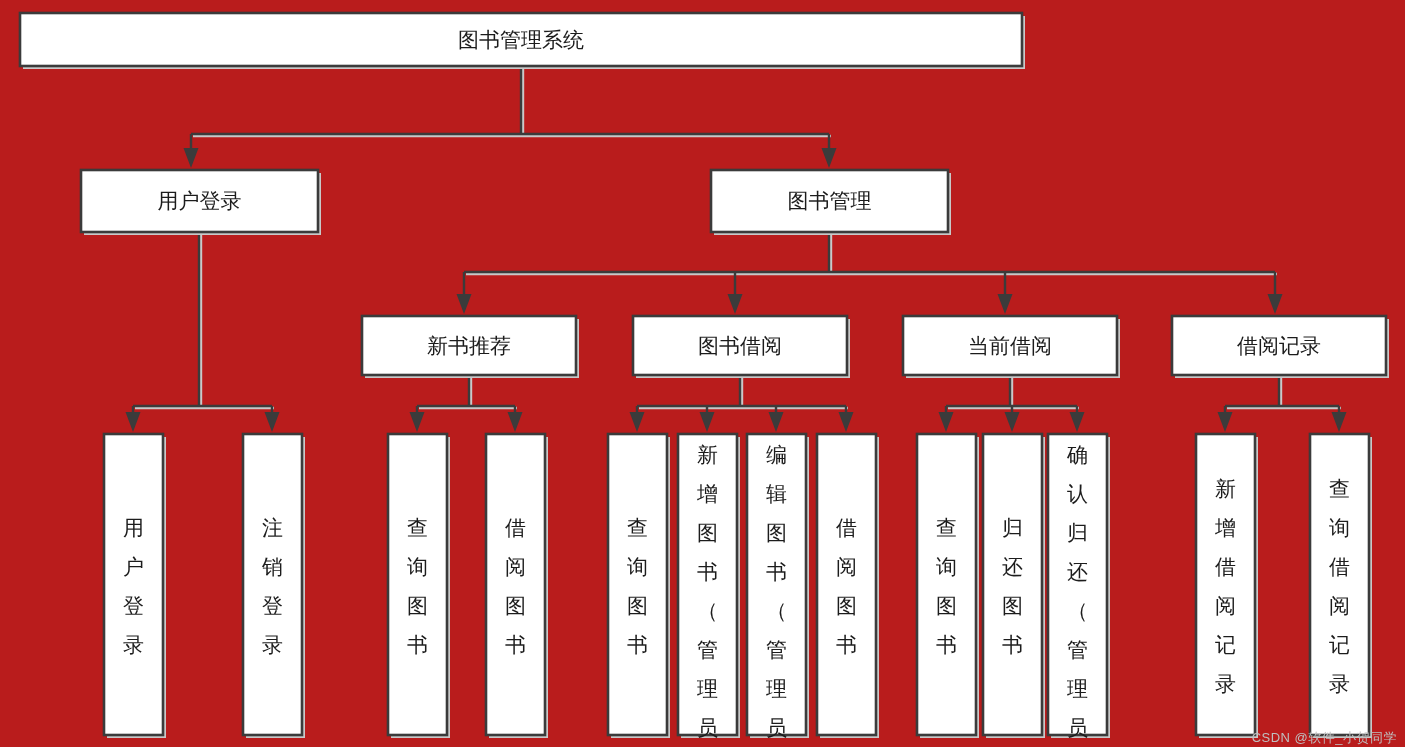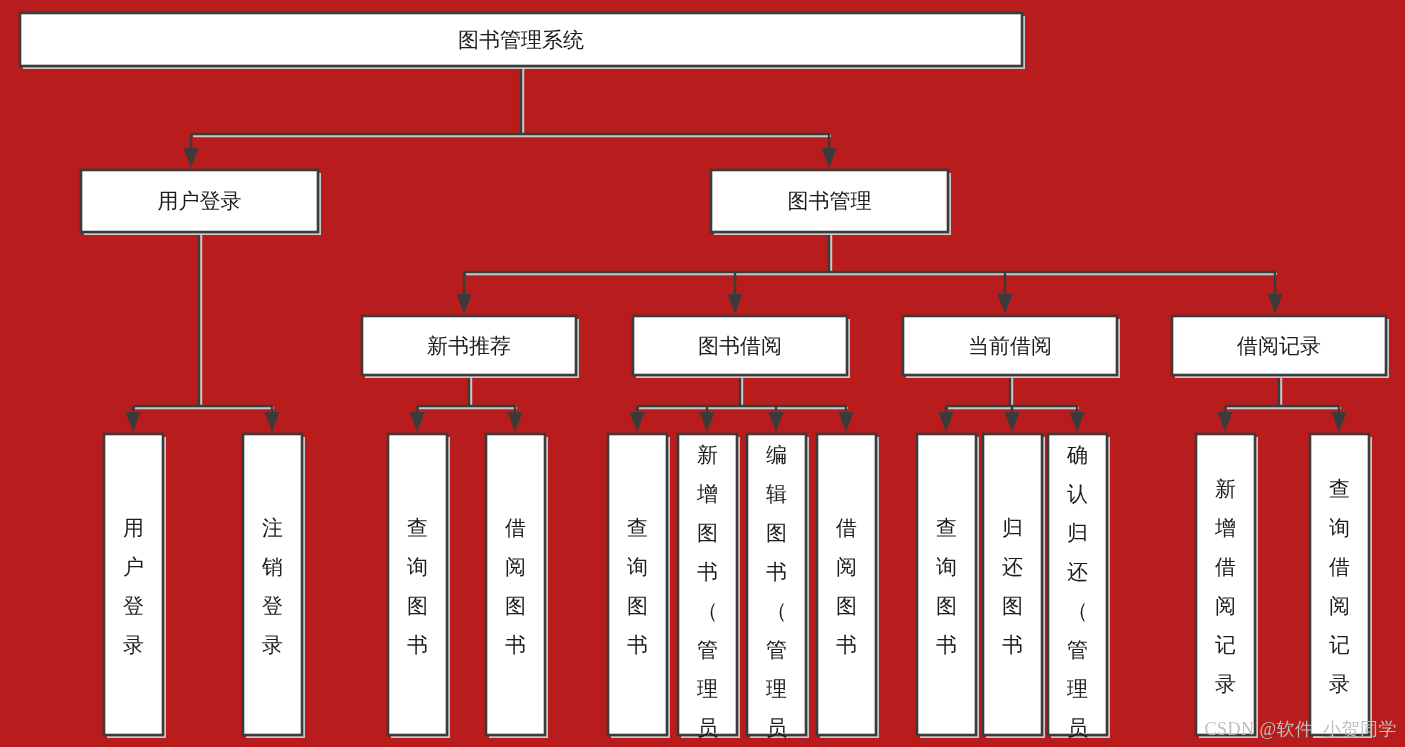--- a/index.html
+++ b/index.html
@@ -61,23 +61,23 @@
   }
   .node-label-v {
     font-family: "DejaVu Sans", "Liberation Sans", sans-serif;
     font-size: 21px;
     fill: #1c1c1c;
     text-anchor: middle;
   }
   .watermark {
     position: absolute;
     right: 8px;
-    bottom: 6px;
-    font-family: Liberation Serif, serif;
-    font-size: 18px;
+    bottom: 0;
+    font-family: Liberation Sans, sans-serif;
+    font-size: 13px;
     color: #bfbfbf;
     letter-spacing: 0.5px;
     white-space: nowrap;
     pointer-events: none;
   }
 </style>
 </head>
 <body>
 
 <div id="diagram-root">

